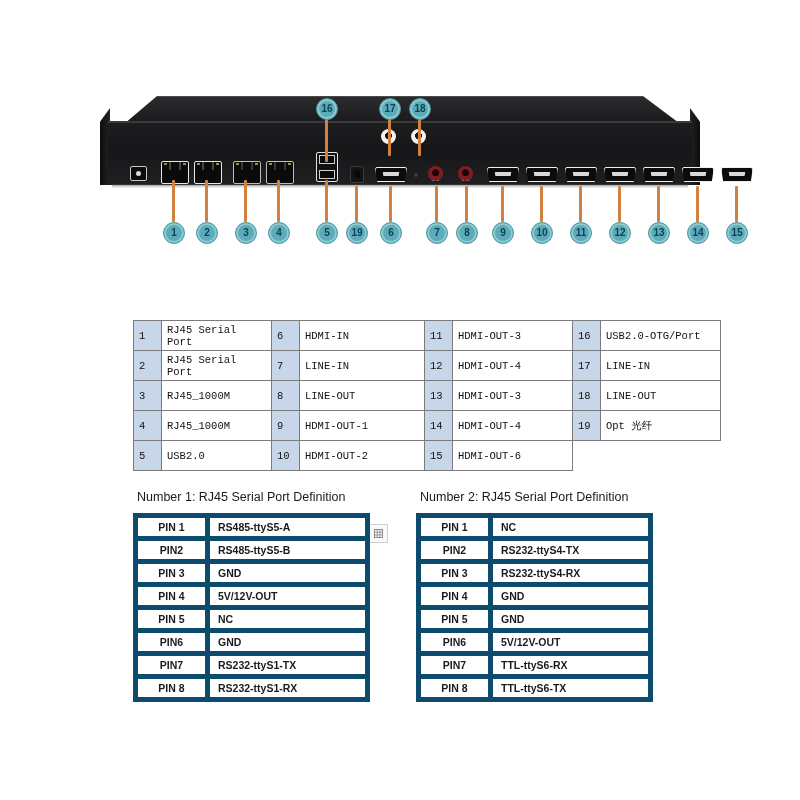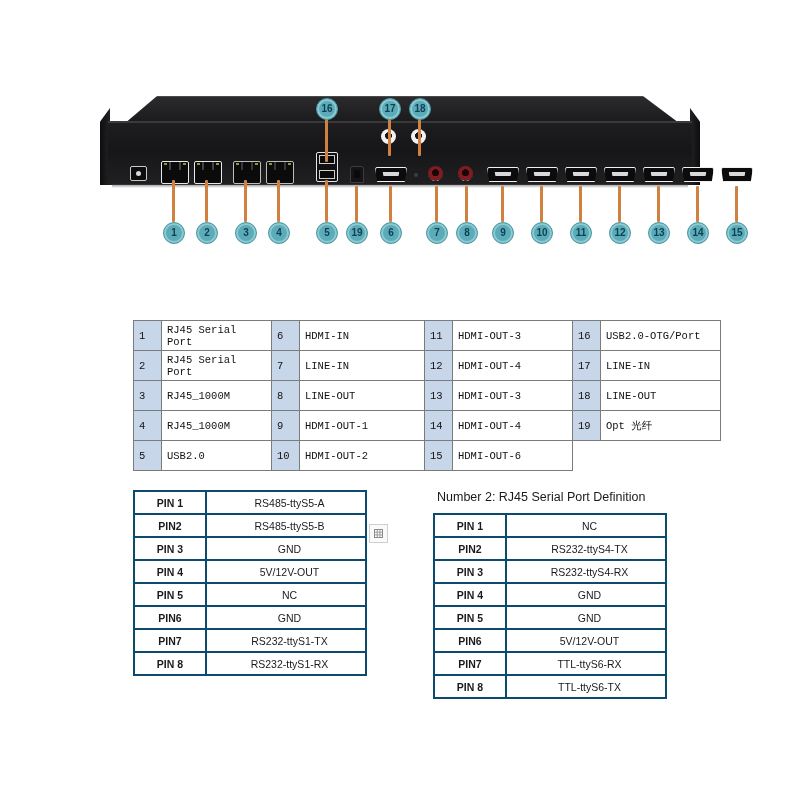--- a/index.html
+++ b/index.html
@@ -137,36 +137,36 @@
   #port-table td.w1{width:110px;}
   #port-table td.w2{width:125px;}
   #port-table td.w3{width:120px;}
   #port-table td.w4{width:120px;}
   #port-table td.blank{background:#ffffff;border:none;}
   #port-table td.blanknum{background:#ffffff;border:none;border-left:1px solid #7b7b7b;}
 
   
   .pin-section{position:absolute;top:490px;}
   #pin-section-1{left:133px;}
-  #pin-section-2{left:433px;}
+  #pin-section-2{left:416px;}
   .pin-title{
     font-size:12.5px;color:#1a1a1a;margin:0 0 9px 4px;
     font-family:"Liberation Sans", sans-serif;
   }
   .pin-table{
     border-collapse:collapse;
     font-family:"Liberation Sans", sans-serif;
     font-size:10.5px;color:#1a1a1a;
   }
   .pin-table td{
-    border:2px solid #0c4a6e;height:23px;box-sizing:border-box;
+    border:5px solid #0c4a6e;height:23px;box-sizing:border-box;
     vertical-align:middle;
   }
   .pin-table td.pin{width:72px;text-align:center;font-weight:bold;}
-  .pin-table td.sig{width:160px;text-align:center;padding-left:8px;}
+  .pin-table td.sig{width:160px;text-align:left;padding-left:8px;font-weight:bold;}
 
   .table-icon{
     position:absolute;left:369px;top:524px;
     width:17px;height:17px;border:1px solid #cfcfcf;background:#fafafa;
     display:flex;align-items:center;justify-content:center;
   }
 </style>
 </head>
 <body>
 
@@ -321,20 +321,21 @@
   <svg width="11" height="11" viewBox="0 0 11 11" aria-hidden="true">
     <rect x="1.5" y="1.5" width="8" height="8" fill="none" stroke="#8a8a8a" stroke-width="1"></rect>
     <line x1="1.5" y1="4.2" x2="9.5" y2="4.2" stroke="#8a8a8a" stroke-width="0.8"></line>
     <line x1="1.5" y1="6.9" x2="9.5" y2="6.9" stroke="#8a8a8a" stroke-width="0.8"></line>
     <line x1="4.2" y1="1.5" x2="4.2" y2="9.5" stroke="#8a8a8a" stroke-width="0.8"></line>
     <line x1="6.9" y1="1.5" x2="6.9" y2="9.5" stroke="#8a8a8a" stroke-width="0.8"></line>
   </svg>
 </div>
 
 <div class="pin-section" id="pin-section-1">
+  <div class="pin-title">Number 1: RJ45 Serial Port Definition</div>
   <table class="pin-table">
     <tbody>
       <tr>
         <td class="pin">PIN 1</td>
         <td class="sig">RS485-ttyS5-A</td>
       </tr>
       <tr>
         <td class="pin">PIN2</td>
         <td class="sig">RS485-ttyS5-B</td>
       </tr>

